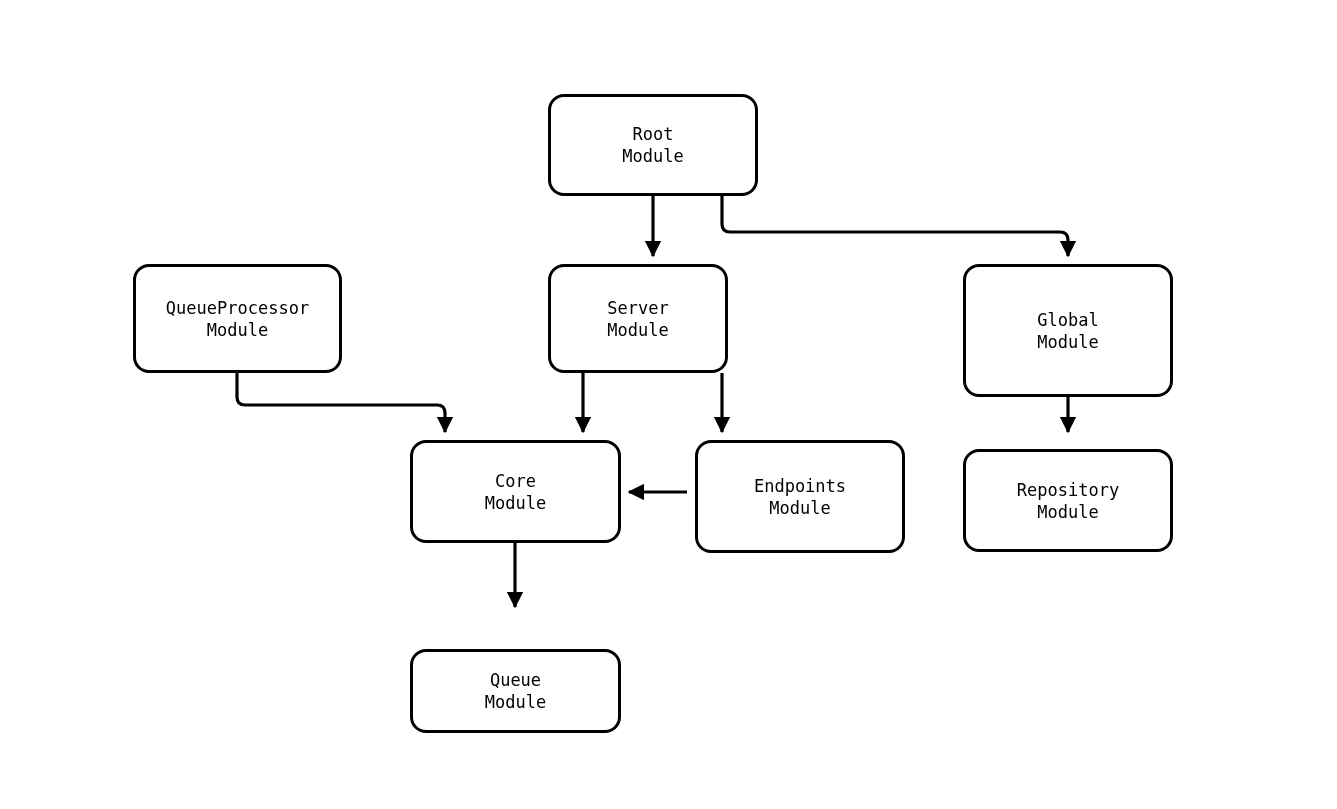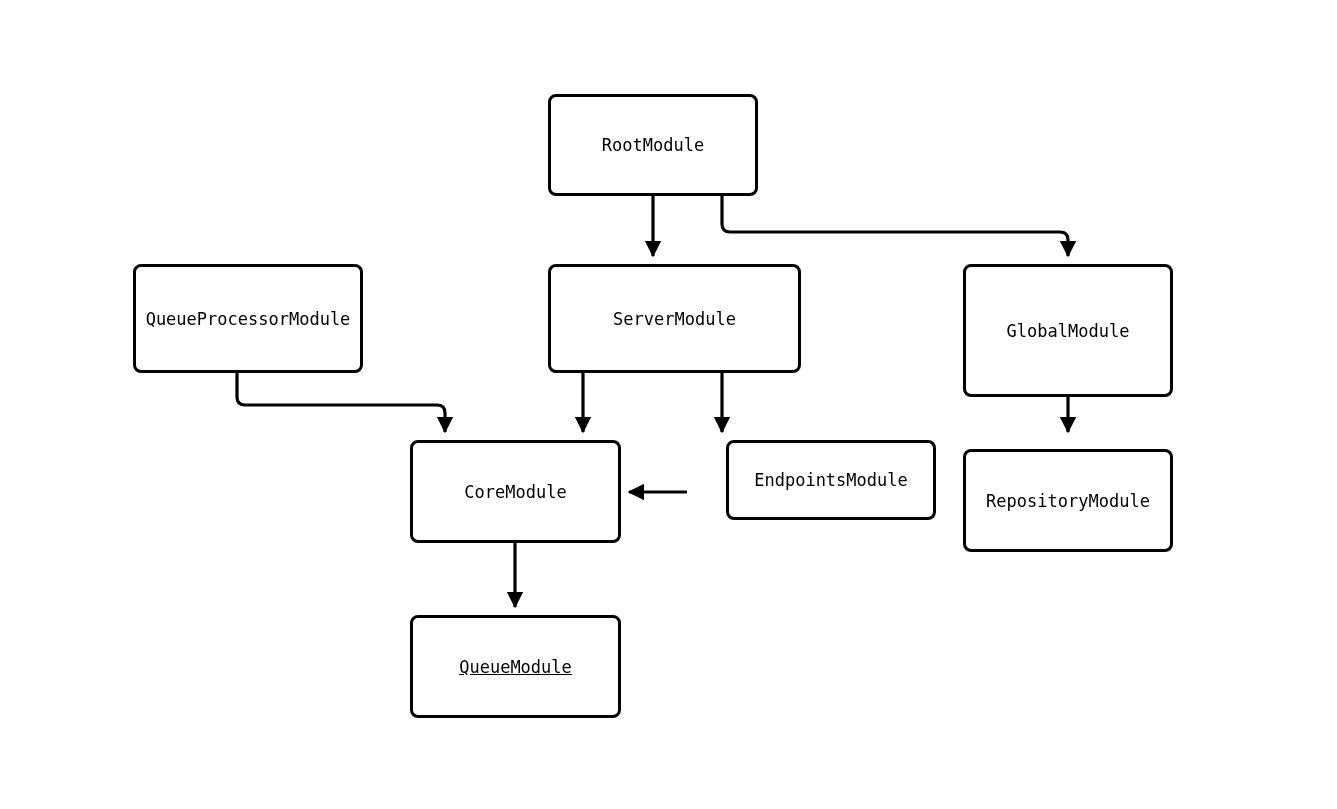--- a/index.html
+++ b/index.html
@@ -21,24 +21,24 @@
     position: absolute;
     left: 0;
     top: 0;
     width: 1337px;
     height: 809px;
   }
   .node {
     position: absolute;
     box-sizing: border-box;
     border: 3px solid #000000;
-    border-radius: 8px;
+    border-radius: 16px;
     background: #ffffff;
     display: flex;
-    flex-direction: row;
+    flex-direction: column;
     align-items: center;
     justify-content: center;
     z-index: 2;
   }
   .node-label {
     font-family: "DejaVu Sans Mono", monospace;
     font-size: 17px;
     line-height: 22px;
     color: #000000;
     text-align: center;
@@ -73,48 +73,48 @@
     <path d="M 1068 373 L 1068 432" fill="none" stroke="#000000" stroke-width="3.2" marker-end="url(#arrowhead)"></path>
 
     <path d="M 515 543 L 515 607" fill="none" stroke="#000000" stroke-width="3.2" marker-end="url(#arrowhead)"></path>
   </svg>
 
   <div class="node" style="left:548px; top:94px; width:210px; height:102px;">
     <div class="node-label">Root</div>
     <div class="node-label">Module</div>
   </div>
 
-  <div class="node" style="left:133px; top:264px; width:230px; height:109px;">
+  <div class="node" style="left:133px; top:264px; width:209px; height:109px;">
     <div class="node-label">QueueProcessor</div>
     <div class="node-label">Module</div>
   </div>
 
-  <div class="node" style="left:548px; top:264px; width:253px; height:109px;">
+  <div class="node" style="left:548px; top:264px; width:180px; height:109px;">
     <div class="node-label">Server</div>
     <div class="node-label">Module</div>
   </div>
 
   <div class="node" style="left:963px; top:264px; width:210px; height:133px;">
     <div class="node-label">Global</div>
     <div class="node-label">Module</div>
   </div>
 
   <div class="node" style="left:410px; top:440px; width:211px; height:103px;">
     <div class="node-label">Core</div>
     <div class="node-label">Module</div>
   </div>
 
-  <div class="node" style="left:726px; top:440px; width:210px; height:80px;">
+  <div class="node" style="left:695px; top:440px; width:210px; height:113px;">
     <div class="node-label">Endpoints</div>
     <div class="node-label">Module</div>
   </div>
 
   <div class="node" style="left:963px; top:440px; width:210px; height:103px;margin-top:9px;">
     <div class="node-label">Repository</div>
     <div class="node-label">Module</div>
   </div>
 
-  <div class="node" style="left:410px; top:615px; width:211px; height:103px;text-decoration:underline;">
+  <div class="node" style="left:410px; top:649px; width:211px; height:84px;">
     <div class="node-label">Queue</div>
     <div class="node-label">Module</div>
   </div>
 
 </div>
 
 </body></html>

